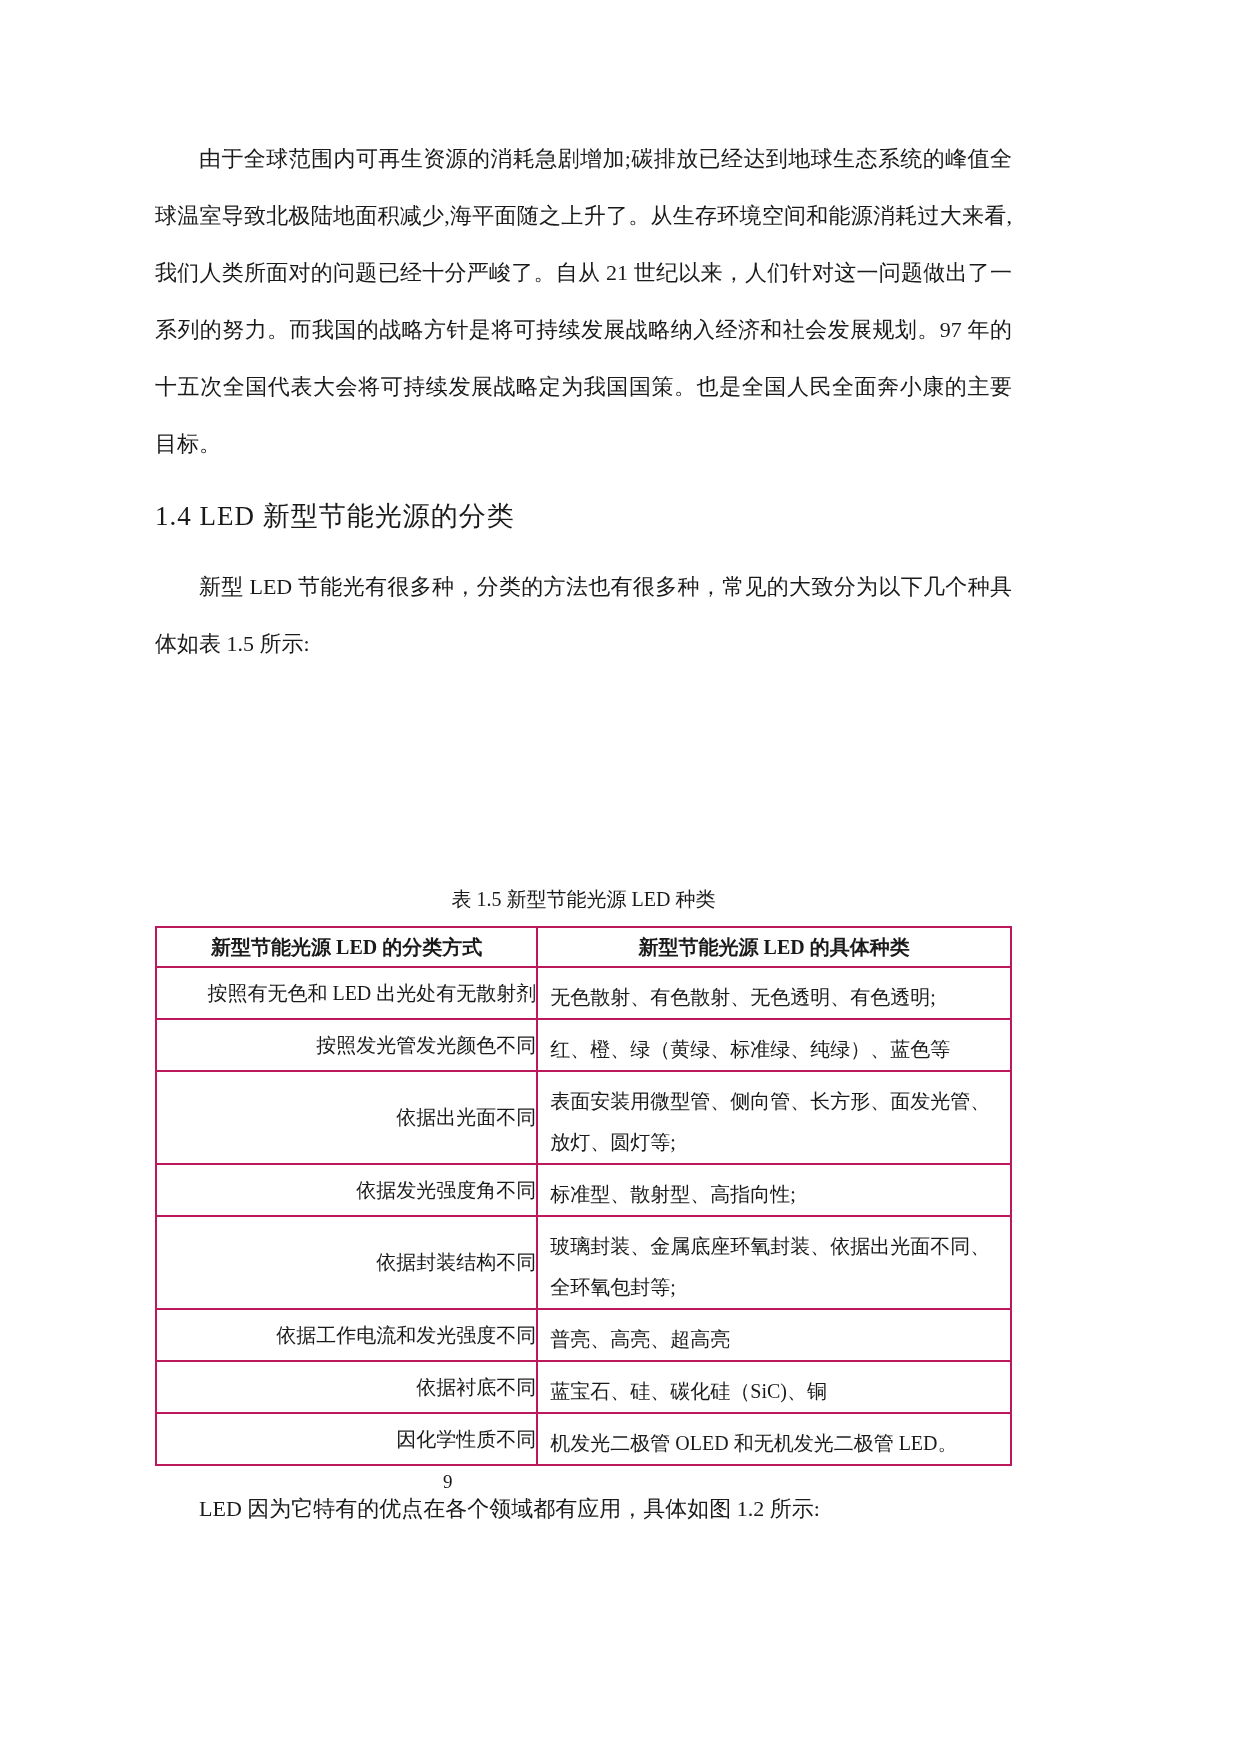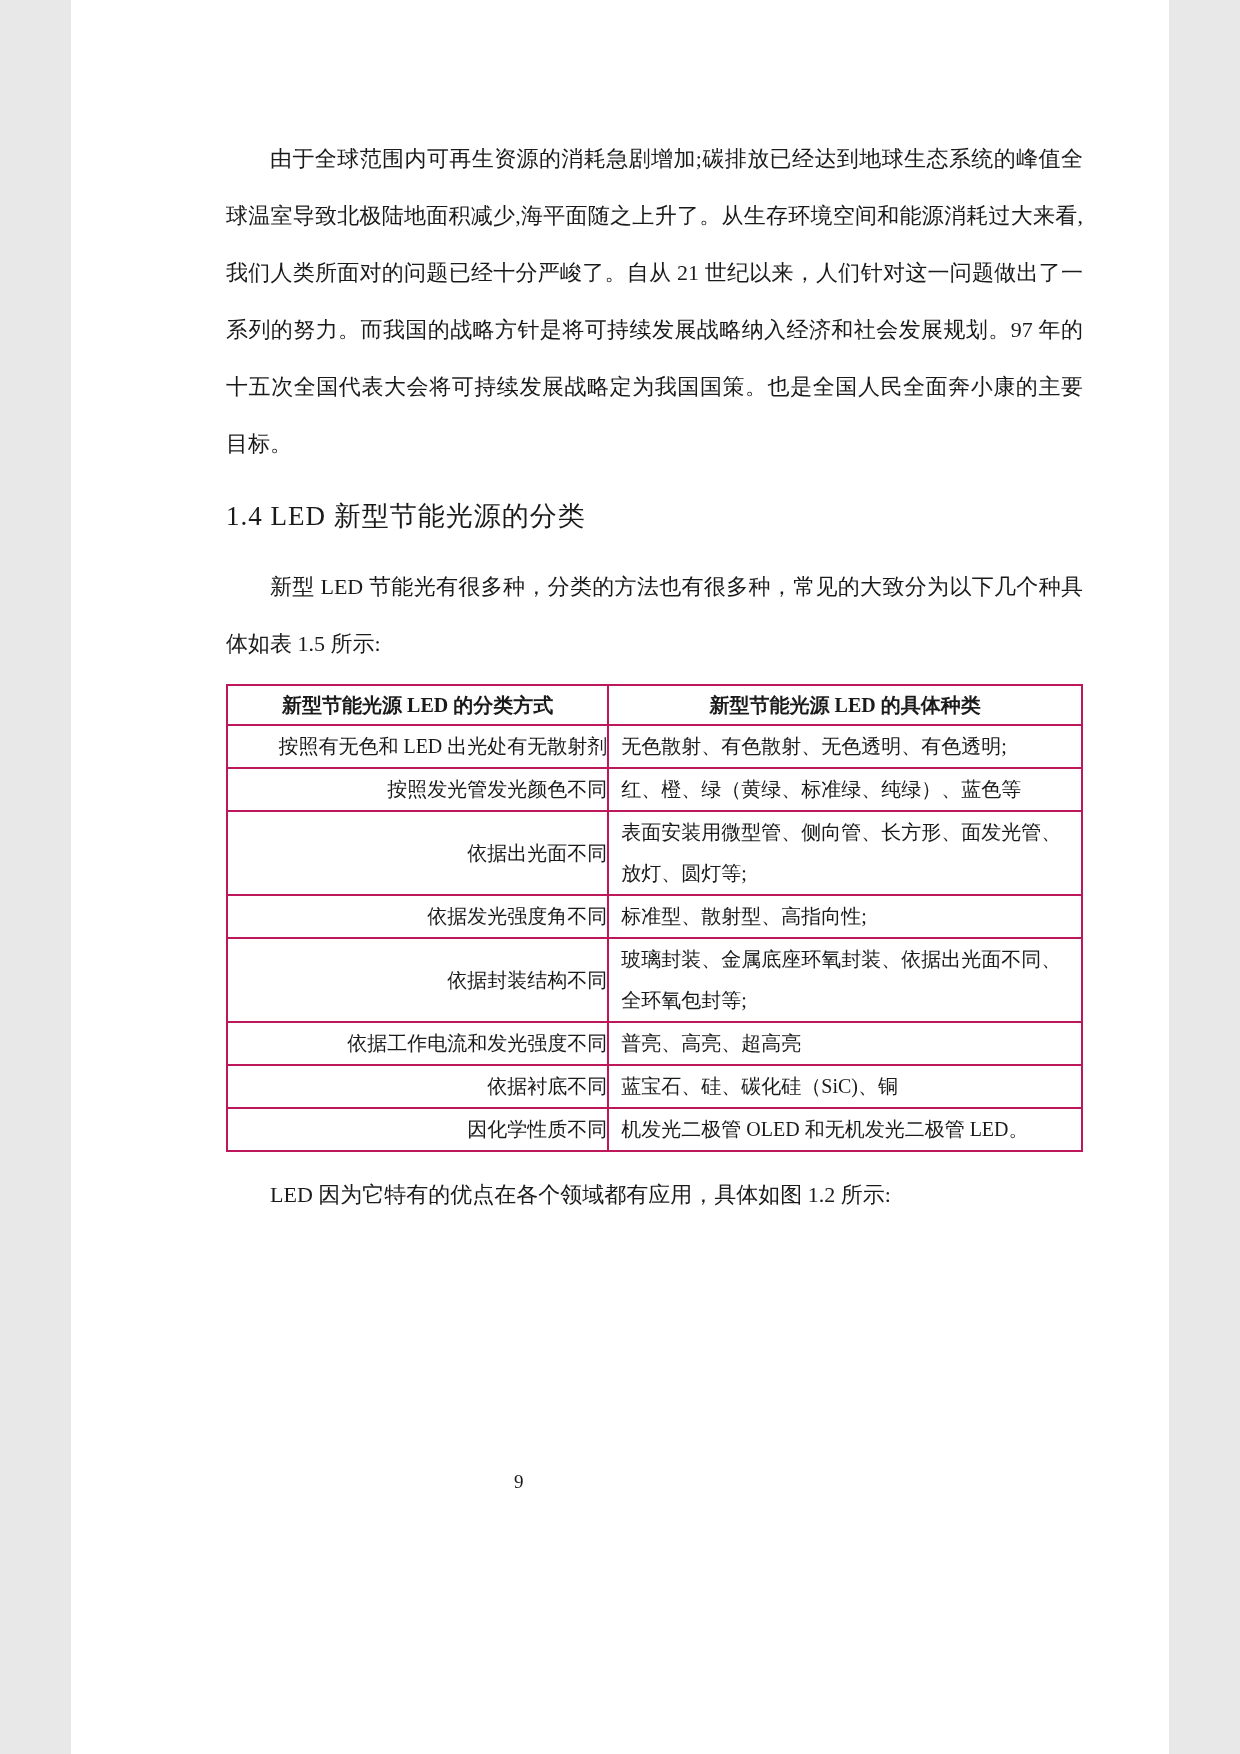--- a/index.html
+++ b/index.html
@@ -1,19 +1,19 @@
 <!DOCTYPE html>
 <html><head>
 <meta charset="utf-8">
 <style>
   * { margin: 0; padding: 0; box-sizing: border-box; }
   html, body { background: #e8e8e8; }
   .page {
     position: relative;
-    width: 1098px;
+    width: 1240px;
     height: 1754px;
     margin: 0 auto;
     background: #ffffff;
     color: #1a1a1a;
     font-family: "Liberation Serif", "DejaVu Serif", serif;
     overflow: hidden;
   }
   .content {
     position: absolute;
     left: 155px;
@@ -59,21 +59,21 @@
   table.led-table th {
     font-weight: bold;
     text-align: center;
     line-height: 38px;
     height: 40px;
   }
   table.led-table td {
     line-height: 41px;
   }
   table.led-table td.cell-left { text-align: right; }
-  table.led-table td.cell-right { text-align: left; padding: 0 8px 0 12px; word-break: break-all; }
+  table.led-table td.cell-right { text-align: left; padding: 9px 8px 0 12px; word-break: break-all; }
   .para-applications { margin-top: 14px; }
   .page-number {
     position: absolute;
     left: 443px;
     top: 1470px;
     font-size: 19px;
     line-height: 24px;
   }
 </style>
 </head>
@@ -81,20 +81,21 @@
 
 <div class="page">
   <div class="content">
 
     <p class="para para-intro">由于全球范围内可再生资源的消耗急剧增加;碳排放已经达到地球生态系统的峰值全球温室导致北极陆地面积减少,海平面随之上升了。从生存环境空间和能源消耗过大来看,我们人类所面对的问题已经十分严峻了。自从 21 世纪以来，人们针对这一问题做出了一系列的努力。而我国的战略方针是将可持续发展战略纳入经济和社会发展规划。97 年的十五次全国代表大会将可持续发展战略定为我国国策。也是全国人民全面奔小康的主要目标。</p>
 
     <h2 class="section-heading">1.4 LED 新型节能光源的分类</h2>
 
     <p class="para para-table-intro">新型 LED 节能光有很多种，分类的方法也有很多种，常见的大致分为以下几个种具体如表 1.5 所示:</p>
 
+    <div class="table-caption">表 1.5 新型节能光源 LED 种类</div>
 
     <table class="led-table">
       <colgroup>
           <col class="c1">
           <col class="c2">
         </colgroup>
       <thead>
         <tr>
           <th>新型节能光源 LED 的分类方式</th>
           <th>新型节能光源 LED 的具体种类</th>

